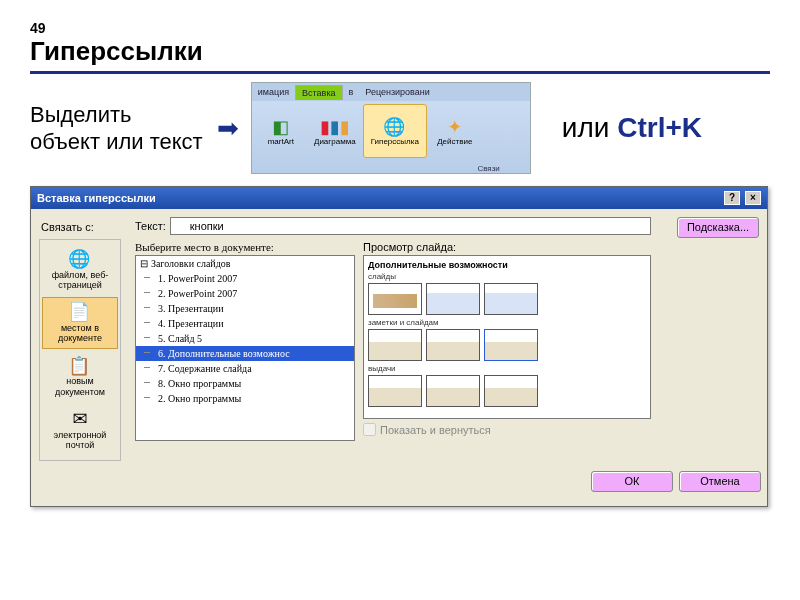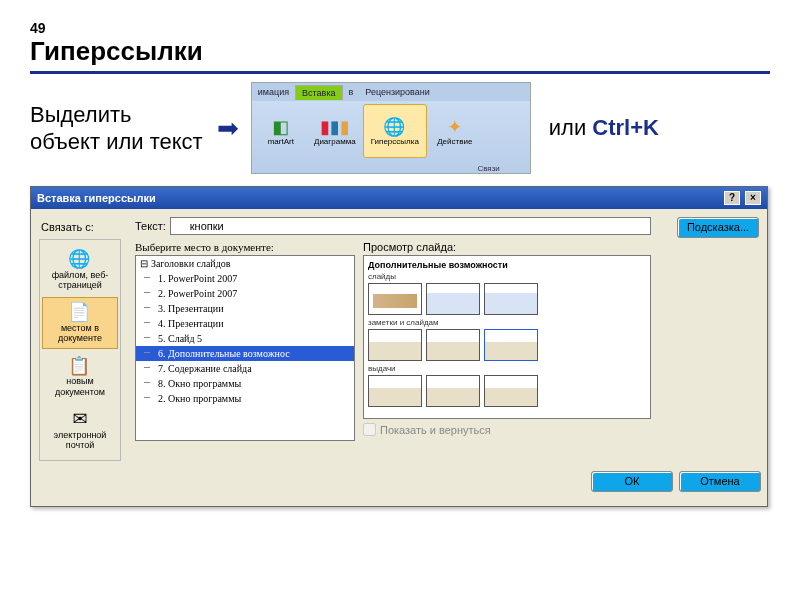--- a/index.html
+++ b/index.html
@@ -100,22 +100,22 @@
     font-size: 18px;
     line-height: 20px;
   }
   .ribbon-groupname {
     font-size: 8px;
     text-align: right;
     padding-right: 30px;
     color: #334;
   }
   .ortext {
-    font-size: 22px;
-    margin-left: 10px;
+    font-size: 28px;
+    margin-left: 23px;
   }
   .shortcut {
     color: #1a2e8a;
     font-weight: bold;
   }
 
   
   .dialog {
     margin: 12px 0 0 0;
     width: 738px;
@@ -265,21 +265,21 @@
   .rightbtns {
     width: 94px;
     display: flex;
     flex-direction: column;
     align-items: flex-end;
   }
   .btn {
     min-width: 82px;
     height: 21px;
     font-size: 11px;
-    background: #0ea5e9;
+    background: #f0abfc;
     border: 1px solid #888;
     border-radius: 3px;
     margin-bottom: 4px;
     padding: 0 6px;
     box-shadow: inset 1px 1px 0 #fff;
     text-align: center;
     line-height: 19px;
   }
   .dlg-footer {
     display: flex;

